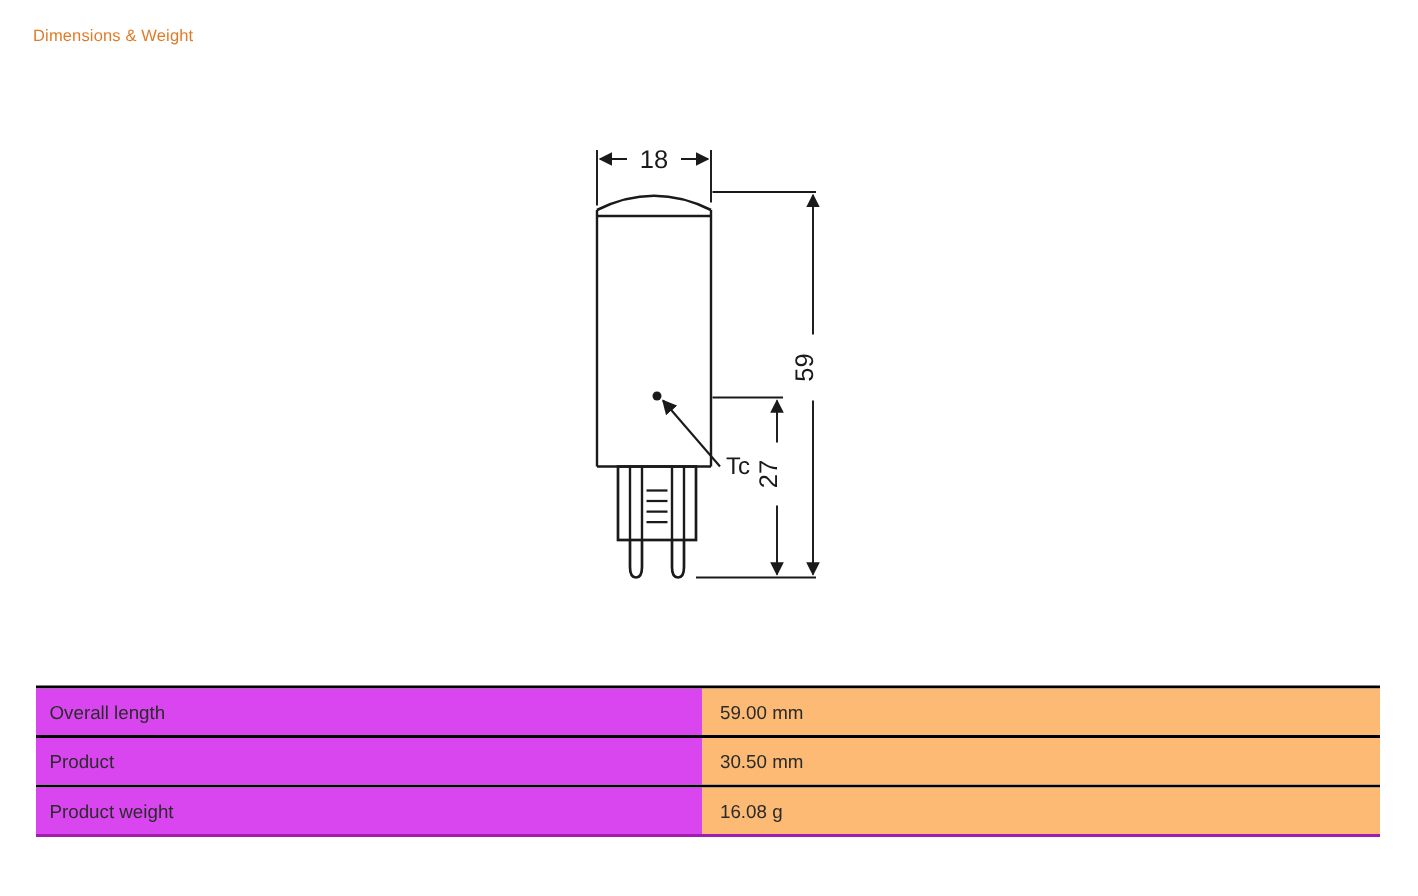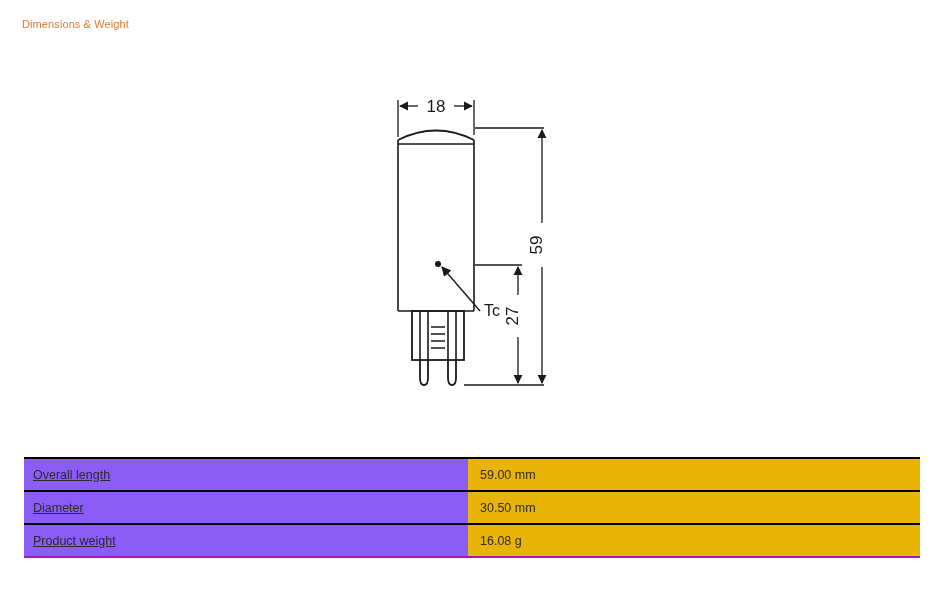--- a/index.html
+++ b/index.html
@@ -51,32 +51,31 @@
     height: 31px;
     border-top: 2px solid #000000;
     box-sizing: content-box;
   }
   .spec-row:last-child {
     border-bottom: 2px solid #a21caf;
   }
   .spec-label {
     width: 444px;
     flex: 0 0 444px;
-    background: #8b5cf6;
+    background: #d946ef;
     display: flex;
     align-items: center;
     padding-left: 9px;
     box-sizing: border-box;
     font-size: 12.5px;
     color: #2b2b2b;
-    text-decoration: underline;
   }
   .spec-value {
     flex: 1 1 auto;
-    background: #eab308;
+    background: #fdba74;
     display: flex;
     align-items: center;
     padding-left: 12px;
     box-sizing: border-box;
     font-size: 12.5px;
     color: #2b2b2b;
   }
 </style>
 </head>
 <body>
@@ -176,21 +175,21 @@
 </div>
 
 <div id="spec-table">
 
   <div class="spec-row">
     <div class="spec-label">Overall length</div>
     <div class="spec-value">59.00 mm</div>
   </div>
 
   <div class="spec-row">
-    <div class="spec-label">Diameter</div>
+    <div class="spec-label">Product</div>
     <div class="spec-value">30.50 mm</div>
   </div>
 
 
   <div class="spec-row">
     <div class="spec-label">Product weight</div>
     <div class="spec-value">16.08 g</div>
   </div>
 
 </div>

